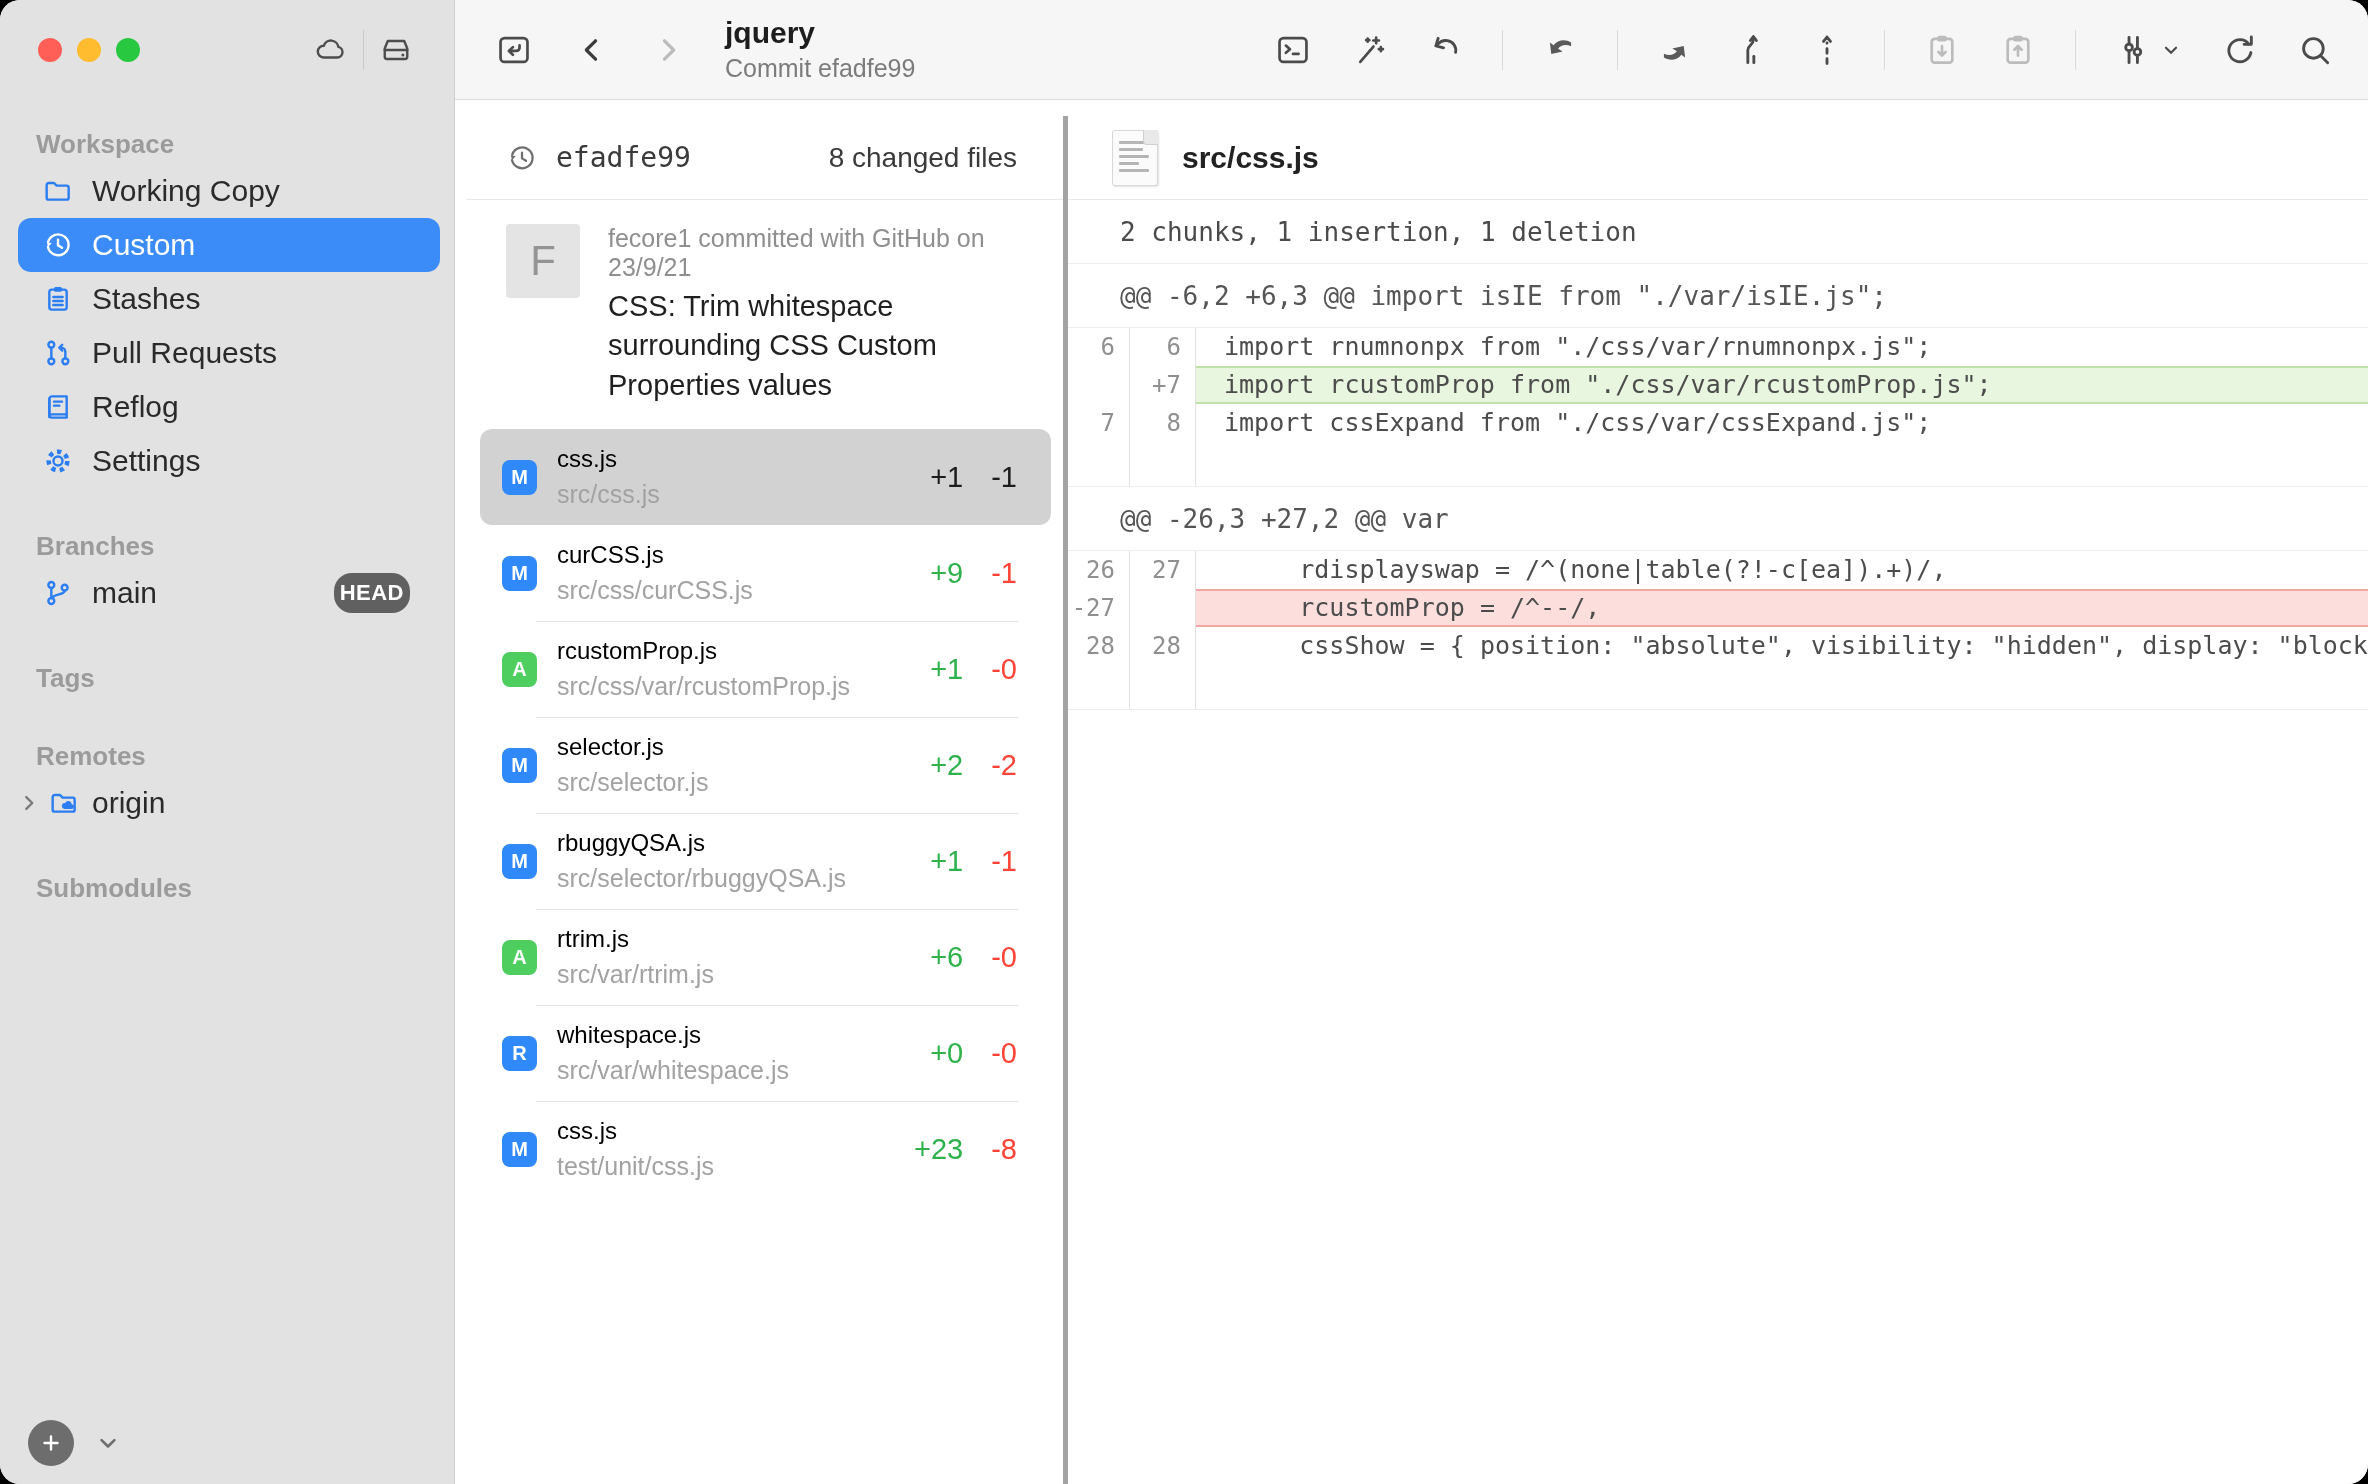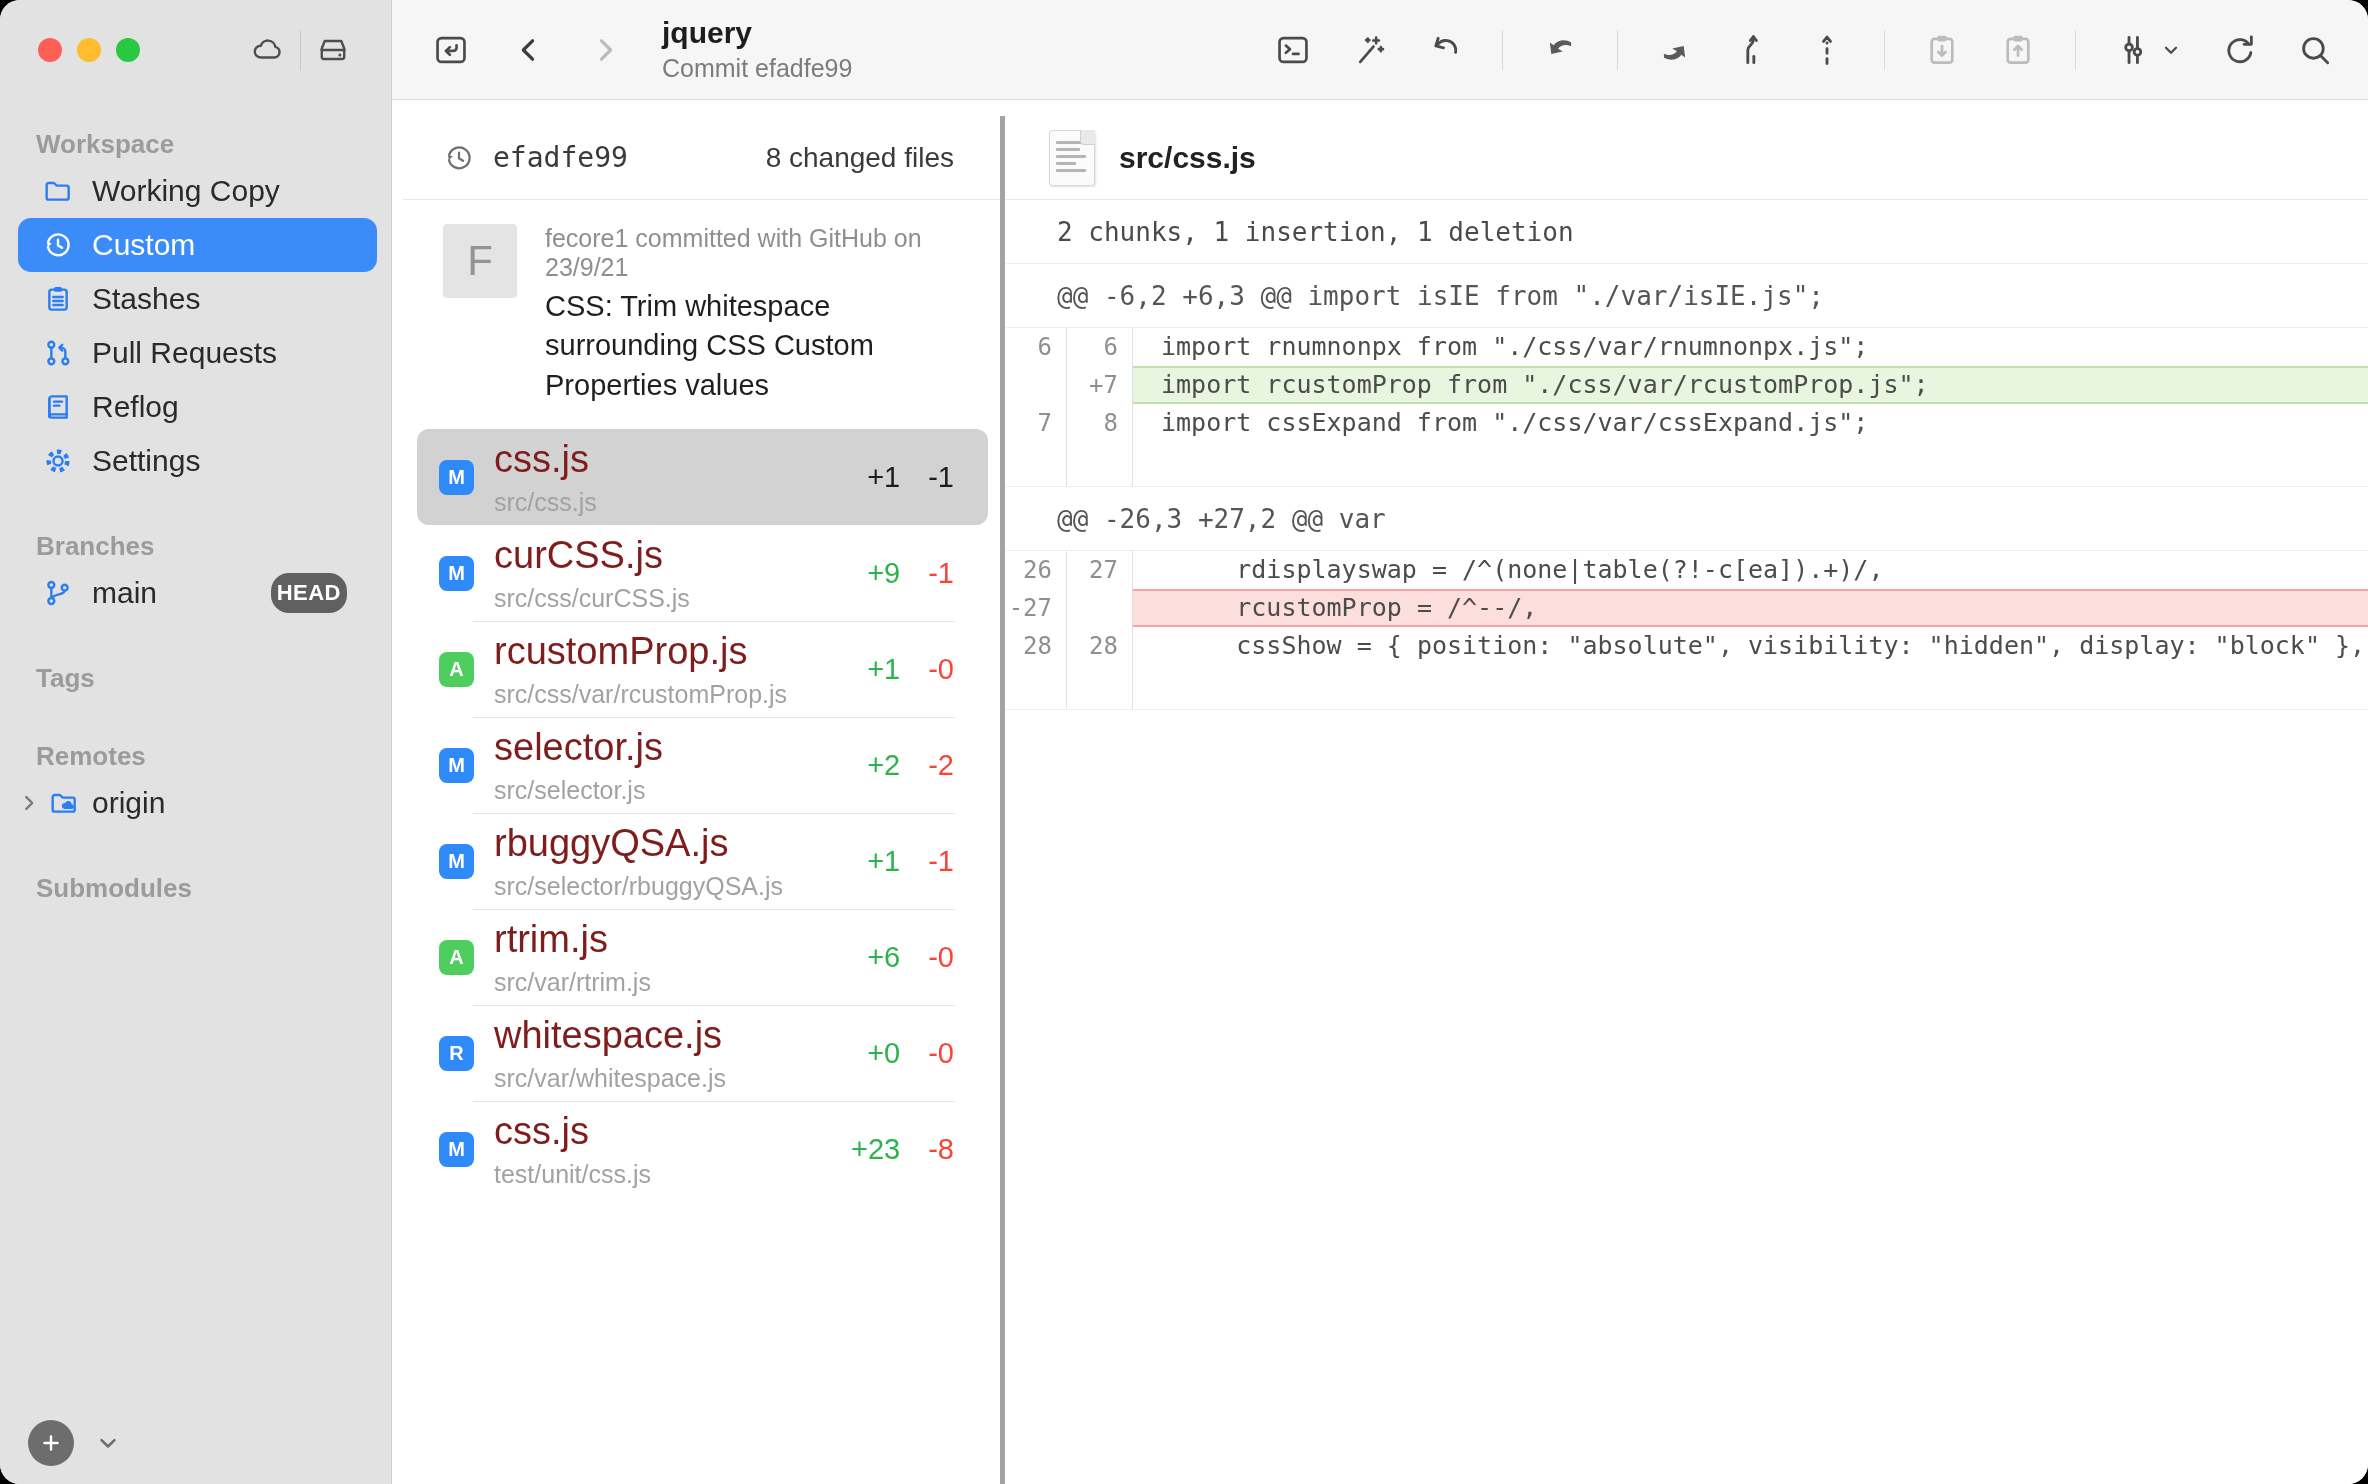--- a/index.html
+++ b/index.html
@@ -1,21 +1,21 @@
 <!DOCTYPE html>
 <html><head>
 <meta charset="utf-8">
 <style>
   html,body{margin:0;padding:0;background:#000;}
   body{width:2368px;height:1484px;font-family:"Liberation Sans","DejaVu Sans",sans-serif;-webkit-font-smoothing:antialiased;}
   *{box-sizing:border-box;}
   .window{width:2368px;height:1484px;border-radius:20px;overflow:hidden;display:flex;background:#fff;}
 
   
-  .sidebar{width:392px;background:#e2e2e2;border-right:1px solid #cfcfcf;position:relative;flex-shrink:0;}
+  .sidebar{width:455px;background:#e2e2e2;border-right:1px solid #cfcfcf;position:relative;flex-shrink:0;}
   .side-top{height:100px;display:flex;align-items:center;padding-left:38px;}
   .dots{display:flex;gap:15px;}
   .dot{width:24px;height:24px;border-radius:50%;}
   .side-top-icons{margin-left:auto;margin-right:40px;display:flex;align-items:center;color:#4d4d4d;}
   .stsep{width:1px;height:40px;background:#c9c9c9;margin:0 14px;}
   .sec-label{margin-top:38px;padding-left:36px;font-size:26px;font-weight:700;color:#9b9b9b;height:40px;display:flex;align-items:center;}
   .sec-label.first{margin-top:24px;}
   .sitem{height:54px;display:flex;align-items:center;padding-left:42px;gap:18px;font-size:30px;color:#2a2a2a;cursor:default;}
   .sitem .sic{color:#2b7df2;display:flex;}
   .sitem.sel{margin:0 14px 0 18px;padding-left:24px;border-radius:13px;background:#3b8cf8;color:#fff;}
@@ -52,21 +52,21 @@
   .cp-meta{font-size:25px;color:#8f8f8f;}
   .cp-msg{font-size:29px;color:#1f1f1f;line-height:1.36;margin-top:5px;}
   .file-list{flex:1;padding-top:4px;overflow:hidden;}
   .frow{height:96px;display:flex;align-items:center;padding:0 46px 0 36px;position:relative;}
   .frow.line::before{content:'';position:absolute;top:0;left:70px;right:45px;height:1px;background:#e5e5e5;}
   .frow.sel{background:#d2d2d2;border-radius:12px;margin:0 12px 0 14px;padding:0 34px 0 22px;}
   .badge{width:35px;height:35px;border-radius:8px;color:#fff;font-size:20px;font-weight:700;display:flex;align-items:center;justify-content:center;flex-shrink:0;}
   .b-blue{background:#3089f8;}
   .b-green{background:#4dce5f;}
   .finfo{margin-left:20px;min-width:0;}
-  .fname{font-size:38px;color:#7f1d1d;}
+  .fname{font-size:24px;color:#000000;}
   .fpath{font-size:25px;color:#a2a2a2;margin-top:7px;}
   .counts{margin-left:auto;display:flex;gap:28px;font-size:29px;}
   .plus{color:#2db24c;}
   .minus{color:#fb4437;}
   .sel .plus,.sel .minus{color:#1c1c1c;}
 
   
   .diff-panel{flex:1;background:#fff;display:flex;flex-direction:column;min-width:0;}
   .dp-header{height:84px;border-bottom:1px solid #e8e8e8;display:flex;align-items:center;gap:24px;padding-left:44px;flex-shrink:0;}
   .dp-file{font-size:30px;font-weight:700;color:#222;}

